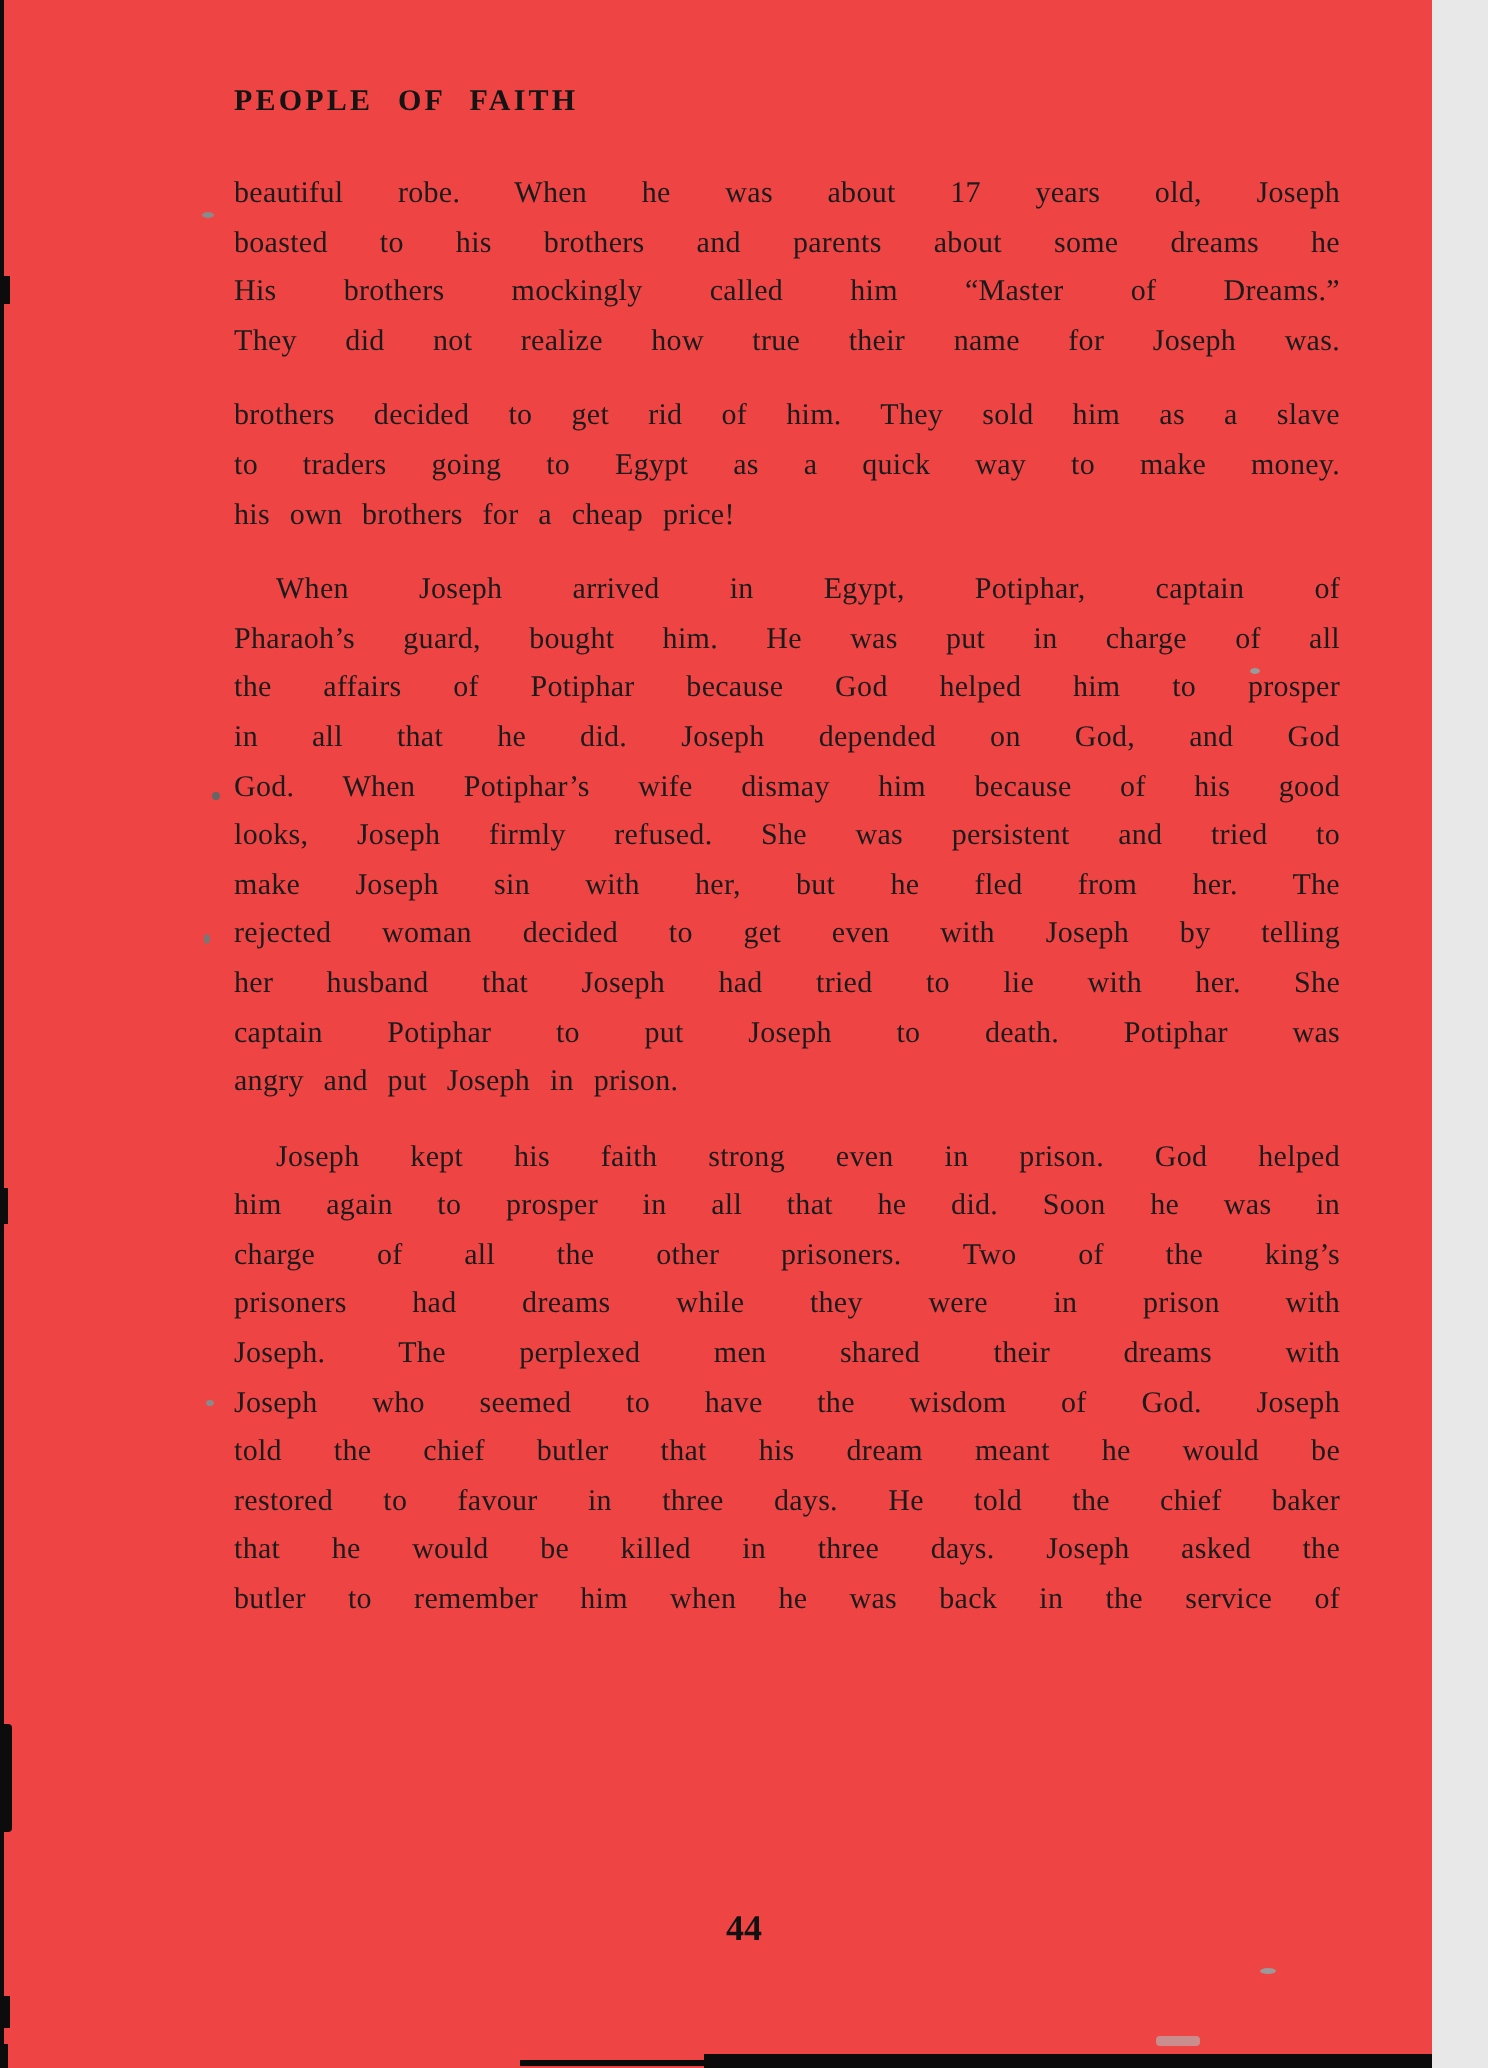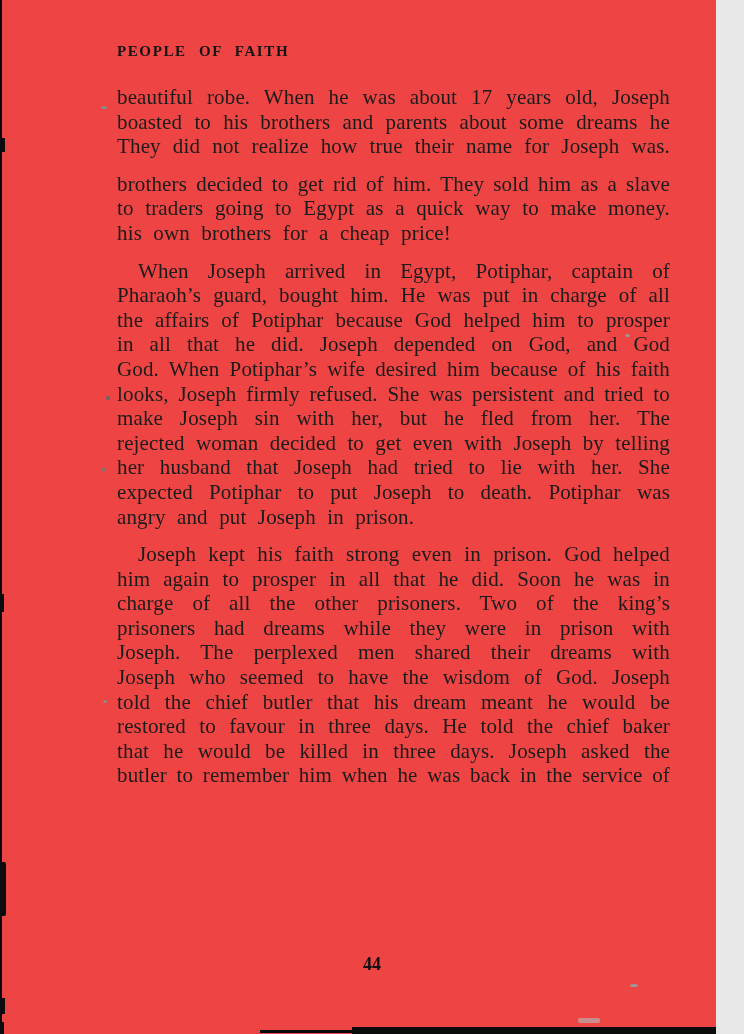--- a/index.html
+++ b/index.html
@@ -28,21 +28,21 @@
     font-weight: bold;
     letter-spacing: 1.6px;
     word-spacing: 7px;
     color: #141414;
     margin: 0;
   }
   .para { margin: 0; }
   .para-first { margin-top: 26px; }
   .para-next  { margin-top: 13px; }
   .line {
-    font-size: 21px;
+    font-size: 15px;
     line-height: 24.6px;
     text-align: justify;
     text-align-last: justify;
     letter-spacing: 0.15px;
     white-space: normal;
   }
   .line.indent { text-indent: 21px; }
   .line.short {
     text-align-last: left;
     word-spacing: 6px;
@@ -85,40 +85,41 @@
 <body>
 
 <div class="page">
 
   <div class="content">
     <h1 class="header">PEOPLE OF FAITH</h1>
 
     <div class="para para-first">
       <div class="line">beautiful robe. When he was about 17 years old, Joseph</div>
       <div class="line">boasted to his brothers and parents about some dreams he</div>
+      <div class="line">His brothers mockingly called him “Master of Dreams.”</div>
       <div class="line">They did not realize how true their name for Joseph was.</div>
     </div>
 
     <div class="para para-next">
       <div class="line">brothers decided to get rid of him. They sold him as a slave</div>
       <div class="line">to traders going to Egypt as a quick way to make money.</div>
       <div class="line short">his own brothers for a cheap price!</div>
     </div>
 
     <div class="para para-next">
       <div class="line indent">When Joseph arrived in Egypt, Potiphar, captain of</div>
       <div class="line">Pharaoh’s guard, bought him. He was put in charge of all</div>
       <div class="line">the affairs of Potiphar because God helped him to prosper</div>
       <div class="line">in all that he did. Joseph depended on God, and God</div>
-      <div class="line">God. When Potiphar’s wife desired him because of his faith</div>
+      <div class="line">God. When Potiphar’s wife dismay him because of his good</div>
       <div class="line">looks, Joseph firmly refused. She was persistent and tried to</div>
       <div class="line">make Joseph sin with her, but he fled from her. The</div>
       <div class="line">rejected woman decided to get even with Joseph by telling</div>
       <div class="line">her husband that Joseph had tried to lie with her. She</div>
-      <div class="line">expected Potiphar to put Joseph to death. Potiphar was</div>
+      <div class="line">captain Potiphar to put Joseph to death. Potiphar was</div>
       <div class="line short">angry and put Joseph in prison.</div>
     </div>
 
     <div class="para para-next">
       <div class="line indent">Joseph kept his faith strong even in prison. God helped</div>
       <div class="line">him again to prosper in all that he did. Soon he was in</div>
       <div class="line">charge of all the other prisoners. Two of the king’s</div>
       <div class="line">prisoners had dreams while they were in prison with</div>
       <div class="line">Joseph. The perplexed men shared their dreams with</div>
       <div class="line">Joseph who seemed to have the wisdom of God. Joseph</div>

